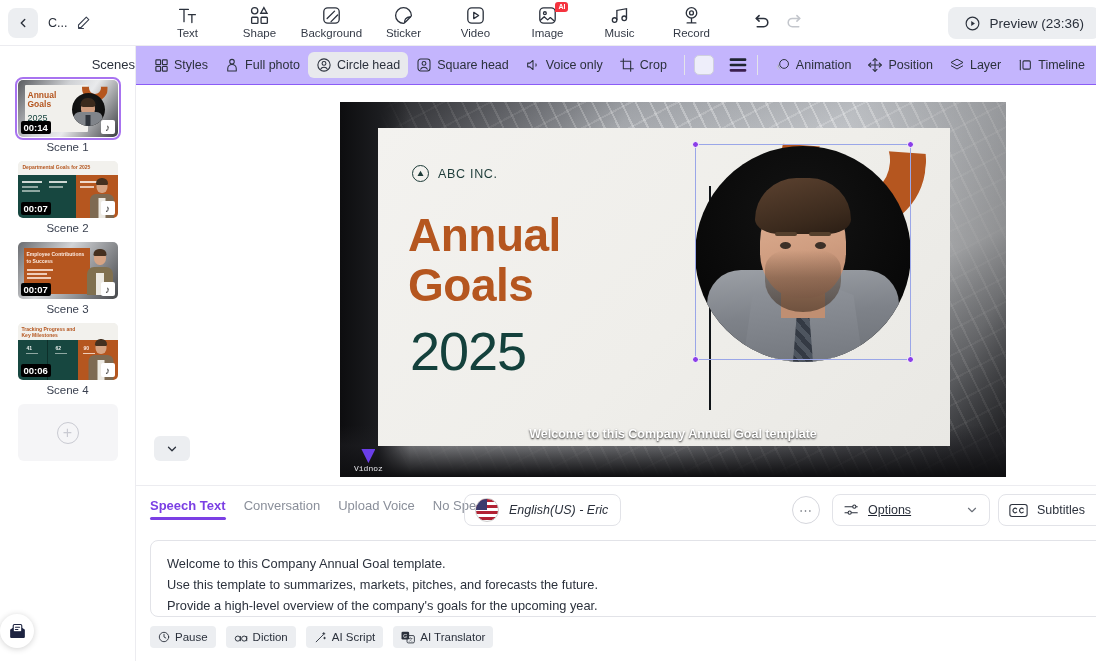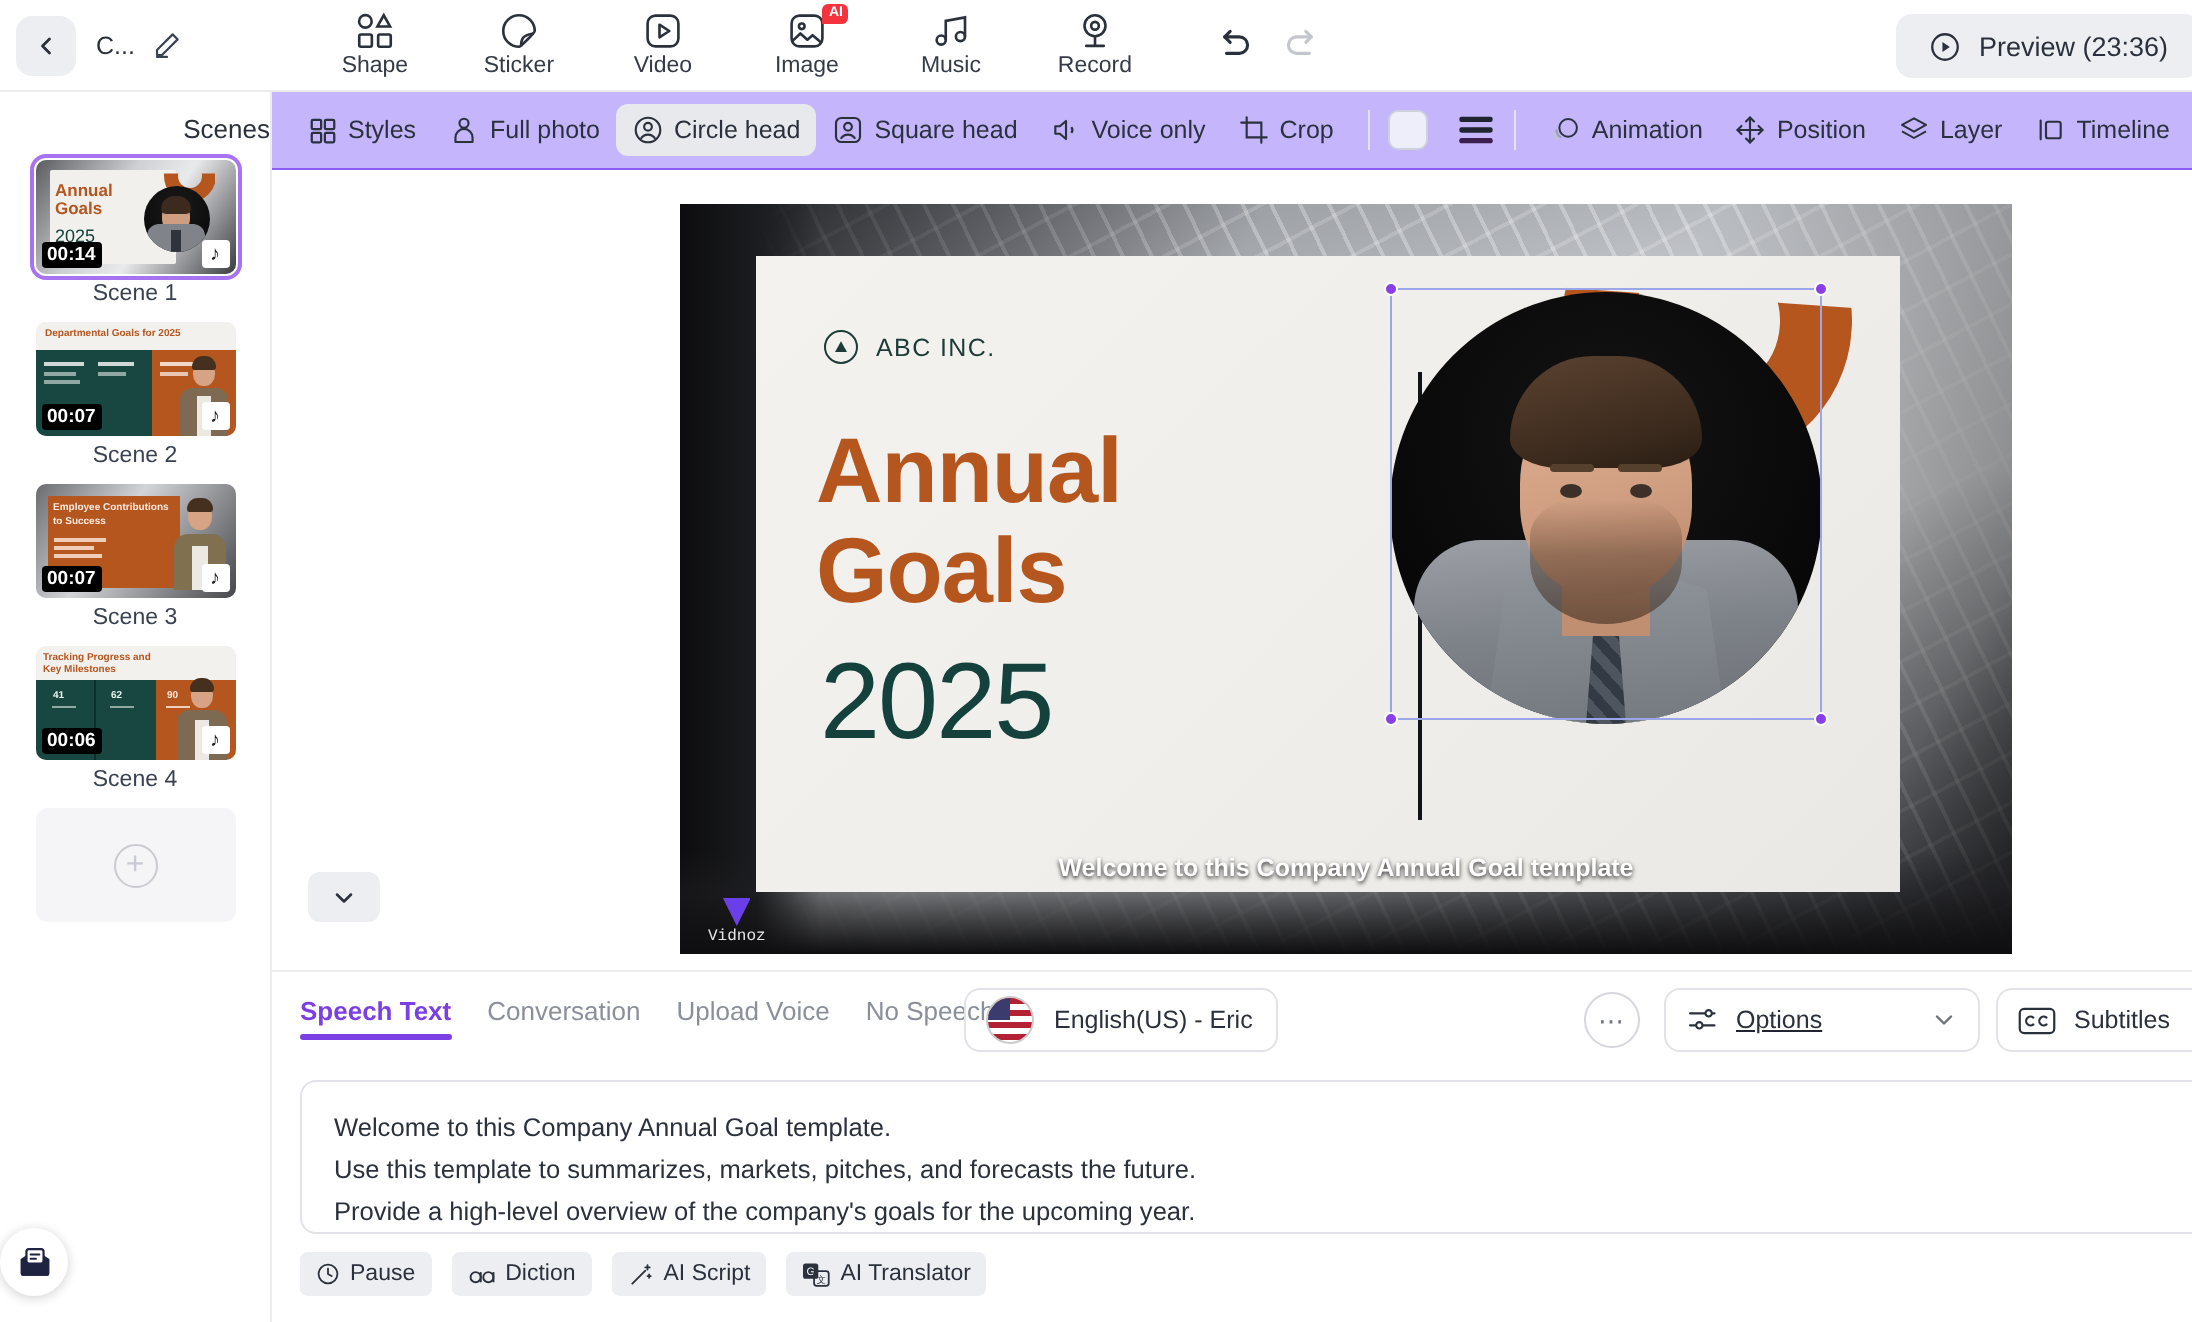--- a/index.html
+++ b/index.html
@@ -245,23 +245,23 @@
     background: #fff; border-top: 1px solid #ececf0;
   }
   .btabs { position: absolute; top: 12px; left: 14px; display: flex; align-items: center; gap: 18px; }
   .btab { font-size: 13px; color: #8a8f9a; cursor: pointer; padding-bottom: 7px; position: relative; }
   .btab.active { color: #7b3fe4; font-weight: bold; }
   .btab.active::after {
     content: ''; position: absolute; left: 0; right: 0; bottom: 0;
     height: 3px; border-radius: 2px; background: #7b3fe4;
   }
   .voice-pill {
-    position: absolute; top: 8px; left: 346px; height: 32px;
+    position: absolute; top: 8px; left: 328px; height: 32px;
     border: 1px solid #e2e3e8; border-radius: 8px; display: flex;
-    align-items: center; gap: 10px; padding: 0 12px 0 10px; cursor: pointer;
+    align-items: center; gap: 10px; padding: 0 12px 0 10px; cursor: pointer; font-style: italic;
   }
   .flag {
     width: 24px; height: 24px; border-radius: 50%; overflow: hidden; position: relative;
     background: repeating-linear-gradient(180deg, #b22234 0 3px, #fff 3px 6px);
     border: 1px solid #ccc;
   }
   .flag::before {
     content:''; position: absolute; left: 0; top: 0; width: 11px; height: 11px; background: #3c3b6e;
   }
   .voice-label { font-size: 12.5px; color: #2b313c; }
@@ -320,30 +320,48 @@
     </div>
     <div class="proj-name">C...</div>
     <div class="edit-pencil">
       <svg width="15" height="15" viewBox="0 0 24 24" fill="none" stroke="#3a4150" stroke-width="1.7" stroke-linecap="round" stroke-linejoin="round">
           <path d="M16.5 3.5l4 4L8 20H4v-4z"></path>
           <line x1="4" y1="21.5" x2="12" y2="21.5"></line>
         </svg>
     </div>
 
     <div class="tool-group">
+      <div class="tool">
+        <span class="ic">
+          <svg width="21" height="21" viewBox="0 0 24 24" fill="none" stroke="#2b313c" stroke-width="1.5" stroke-linecap="round">
+              <path d="M3 5h10M8 5v14"></path>
+              <path d="M13 11h8M17 11v9"></path>
+            </svg>
+        </span>
+        <span class="lbl">Text</span>
+      </div>
       <div class="tool">
         <span class="ic">
           <svg width="21" height="21" viewBox="0 0 24 24" fill="none" stroke="#2b313c" stroke-width="1.5">
               <circle cx="6.5" cy="6.5" r="3.6"></circle>
               <path d="M17 3l3.6 6.4h-7.2z"></path>
               <rect x="3" y="14" width="7.2" height="7" rx="1"></rect>
               <rect x="13.8" y="14" width="7.2" height="7" rx="1"></rect>
             </svg>
         </span>
         <span class="lbl">Shape</span>
+      </div>
+      <div class="tool">
+        <span class="ic">
+          <svg width="21" height="21" viewBox="0 0 24 24" fill="none" stroke="#2b313c" stroke-width="1.5" stroke-linecap="round">
+              <rect x="3.2" y="3.2" width="17.6" height="17.6" rx="4.5"></rect>
+              <path d="M7 15.5L15.5 7M11.5 19L19 11.5"></path>
+            </svg>
+        </span>
+        <span class="lbl">Background</span>
       </div>
       <div class="tool">
         <span class="ic">
           <svg width="21" height="21" viewBox="0 0 24 24" fill="none" stroke="#2b313c" stroke-width="1.5" stroke-linejoin="round">
               <path d="M21 12a9 9 0 1 0-9 9c1 0 9-8 9-9z"></path>
               <path d="M13.2 20.8c0-4 .6-6.6 7.2-7.4"></path>
             </svg>
         </span>
         <span class="lbl">Sticker</span>
       </div>

